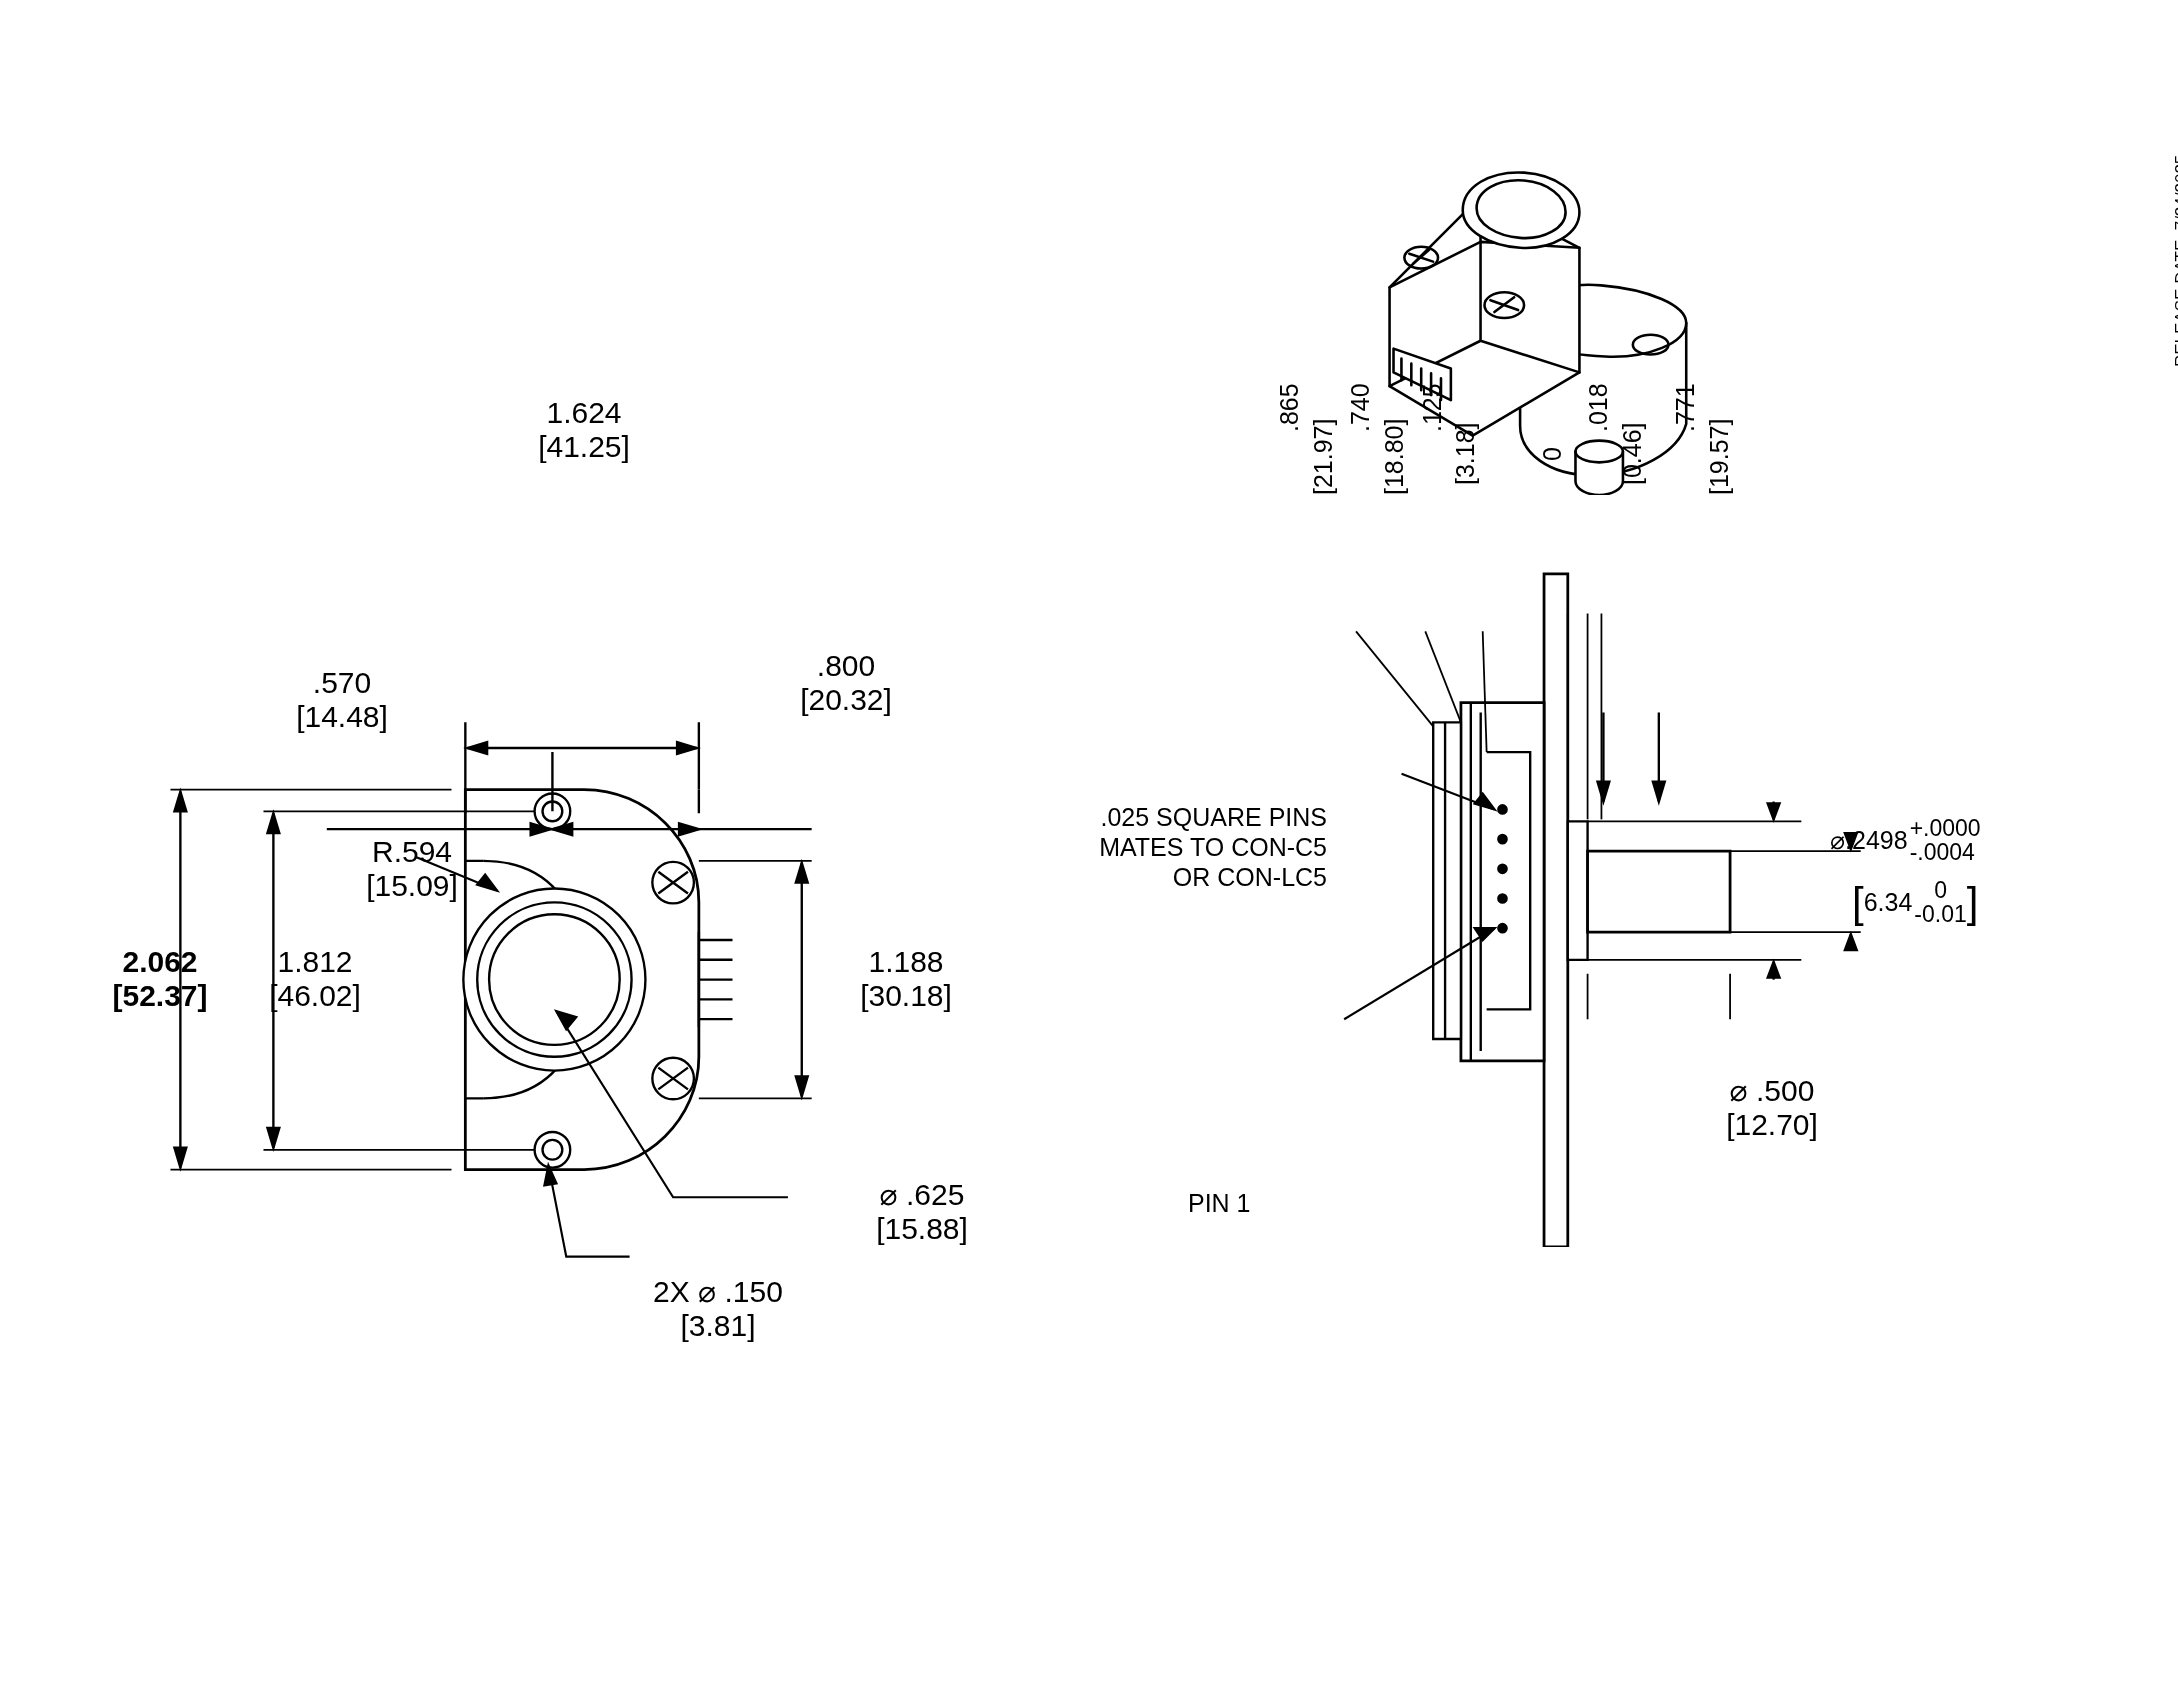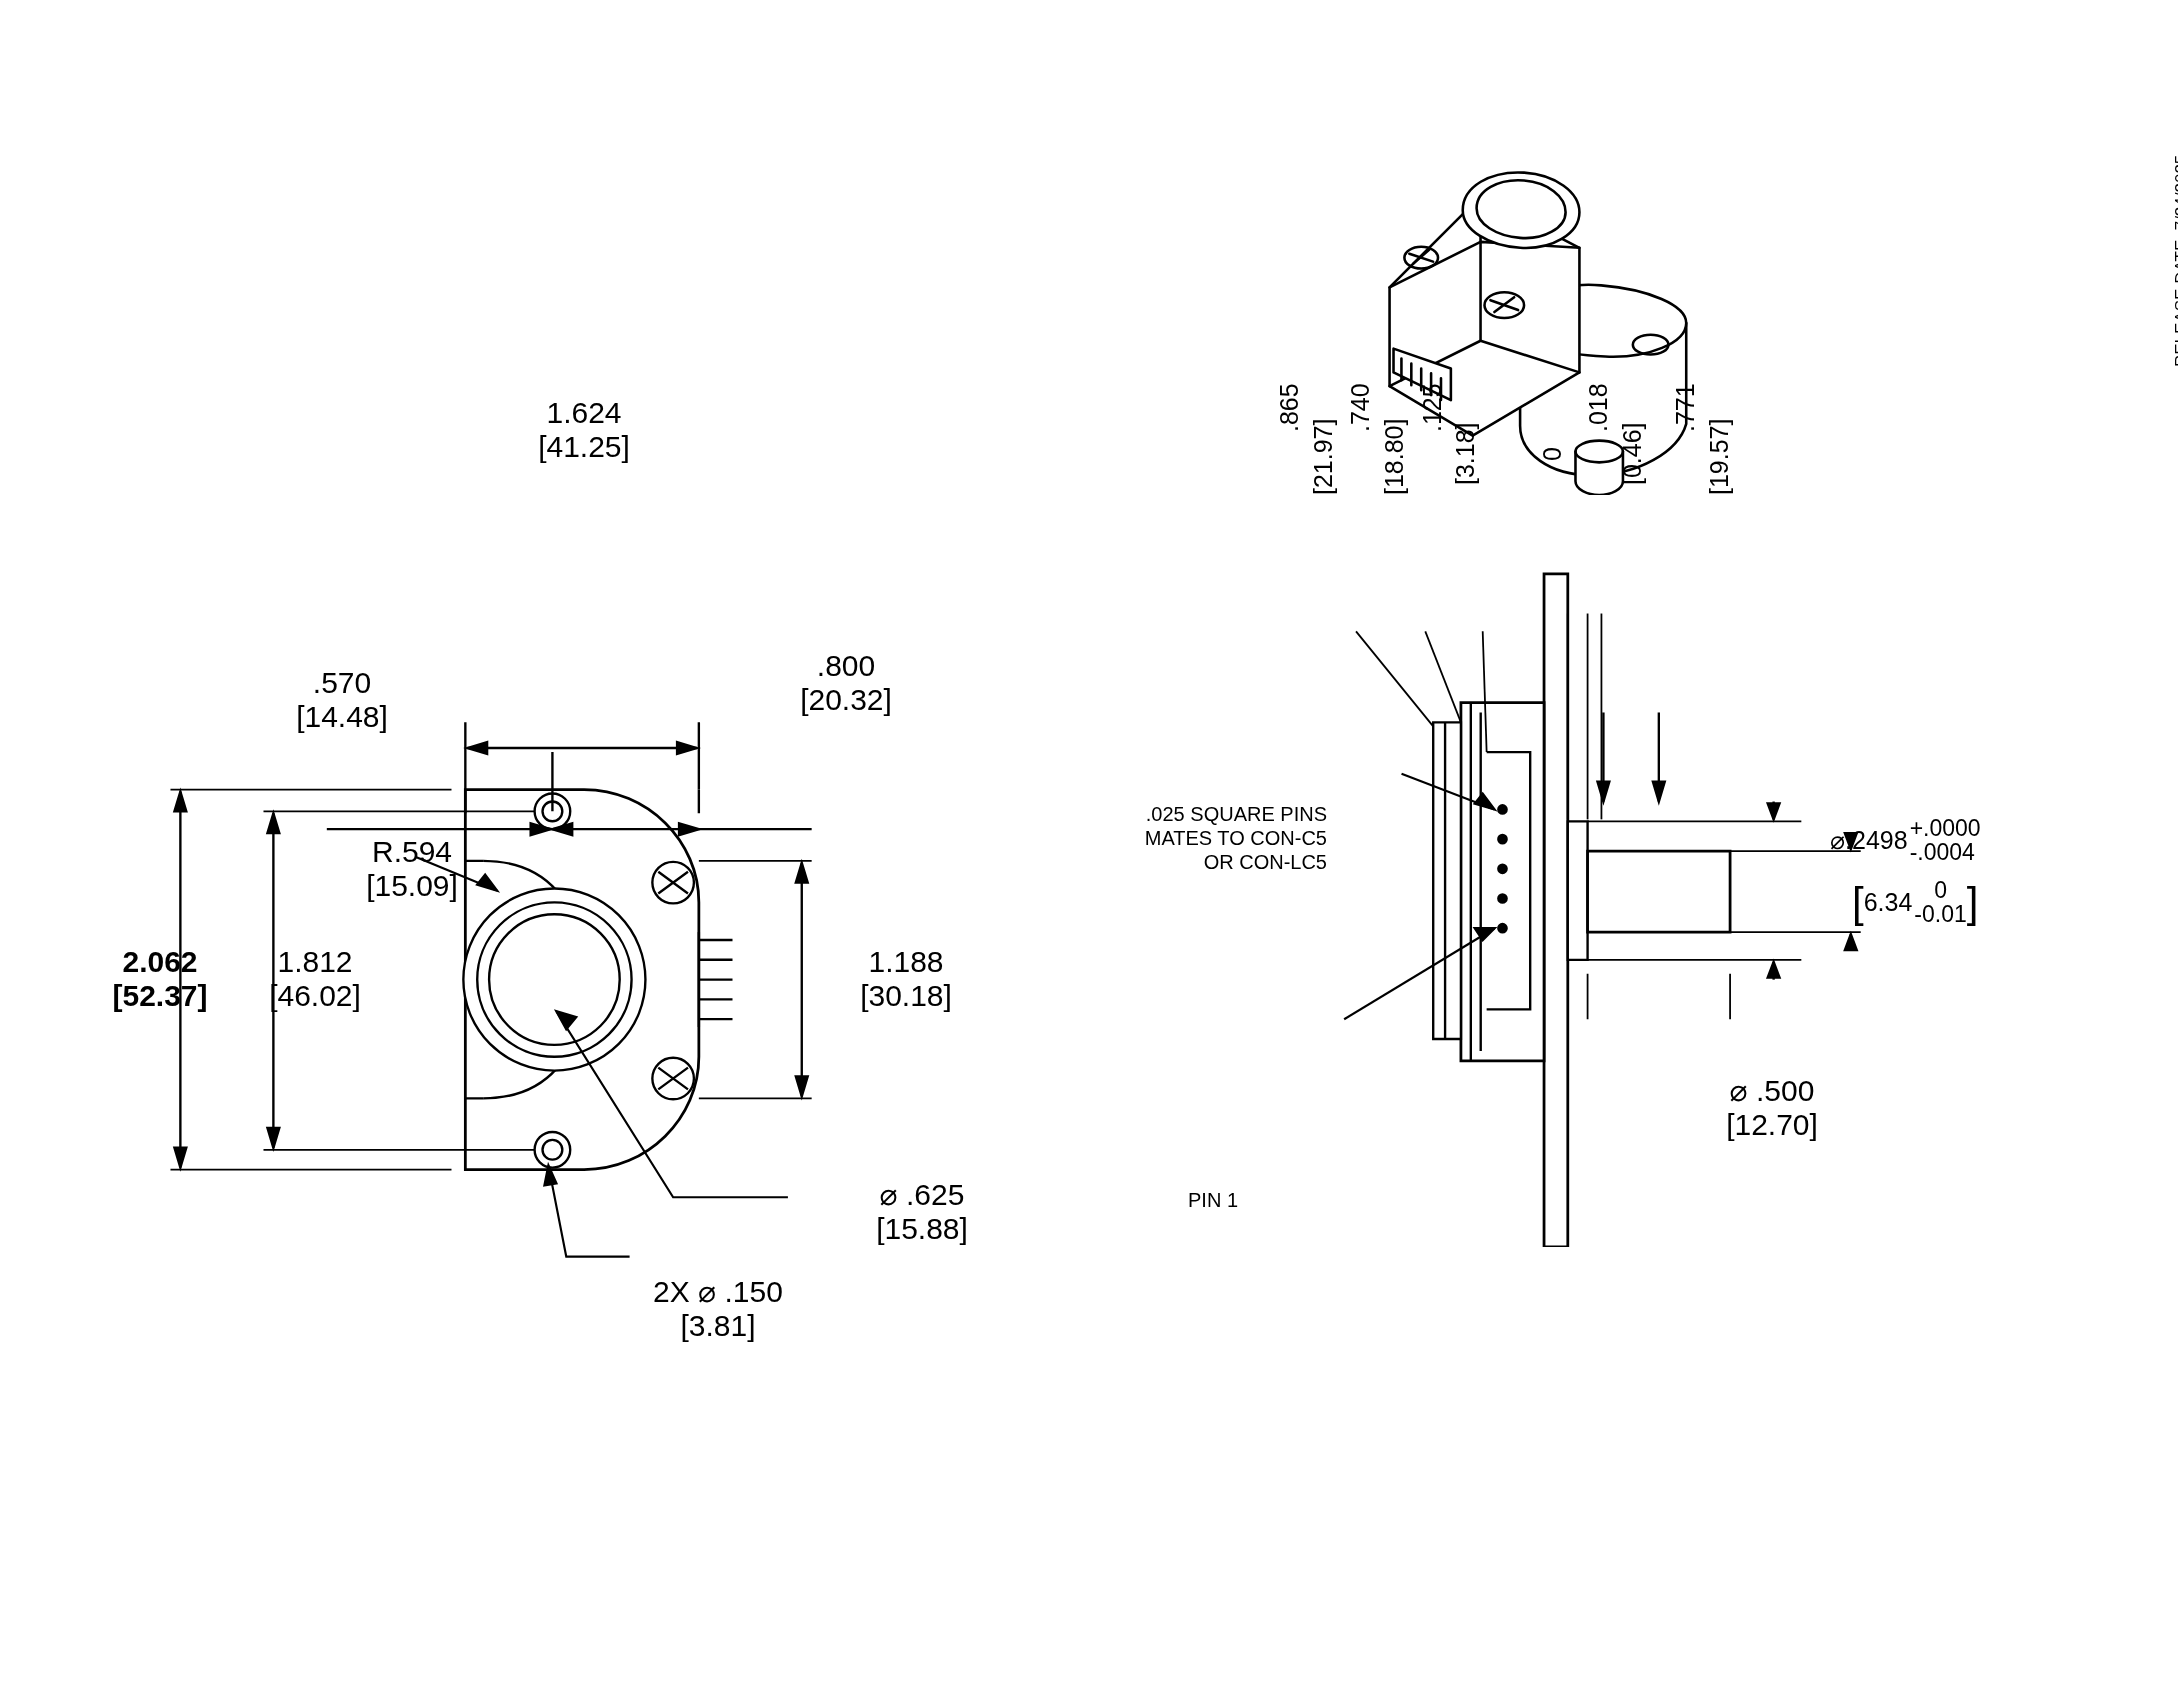--- a/index.html
+++ b/index.html
@@ -26,21 +26,21 @@
     width:337px; text-align:left;
     font-size:17px;
     transform:rotate(-90deg);
     transform-origin:right top;
     white-space:nowrap;
   }
 
   
   .dim { position:absolute; font-size:30px; white-space:nowrap; line-height:1.12; text-align:center; }
   .dim .mm { display:block; }
-  .lbl { position:absolute; font-size:20px; white-space:nowrap; line-height:1.2; }
+  .lbl { position:absolute; font-size:25px; white-space:nowrap; line-height:1.2; }
   .vlbl {
     position:absolute; font-size:25px; white-space:nowrap;
     transform:rotate(-90deg); transform-origin:left top;
   }
 
   
   .footer { position:absolute; left:0; right:0; bottom:0; height:149px; }
 
   svg { display:block; }
   .ln { stroke:#000; fill:none; }

